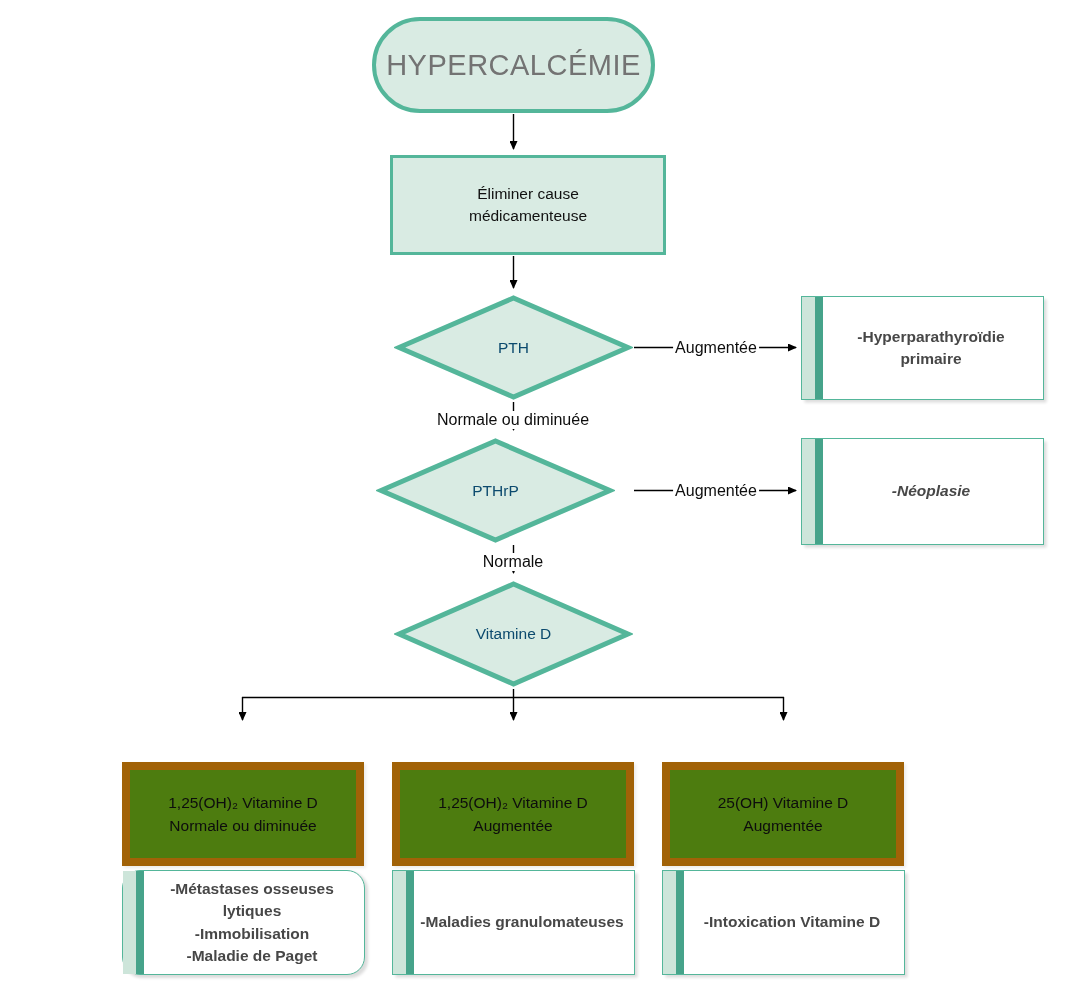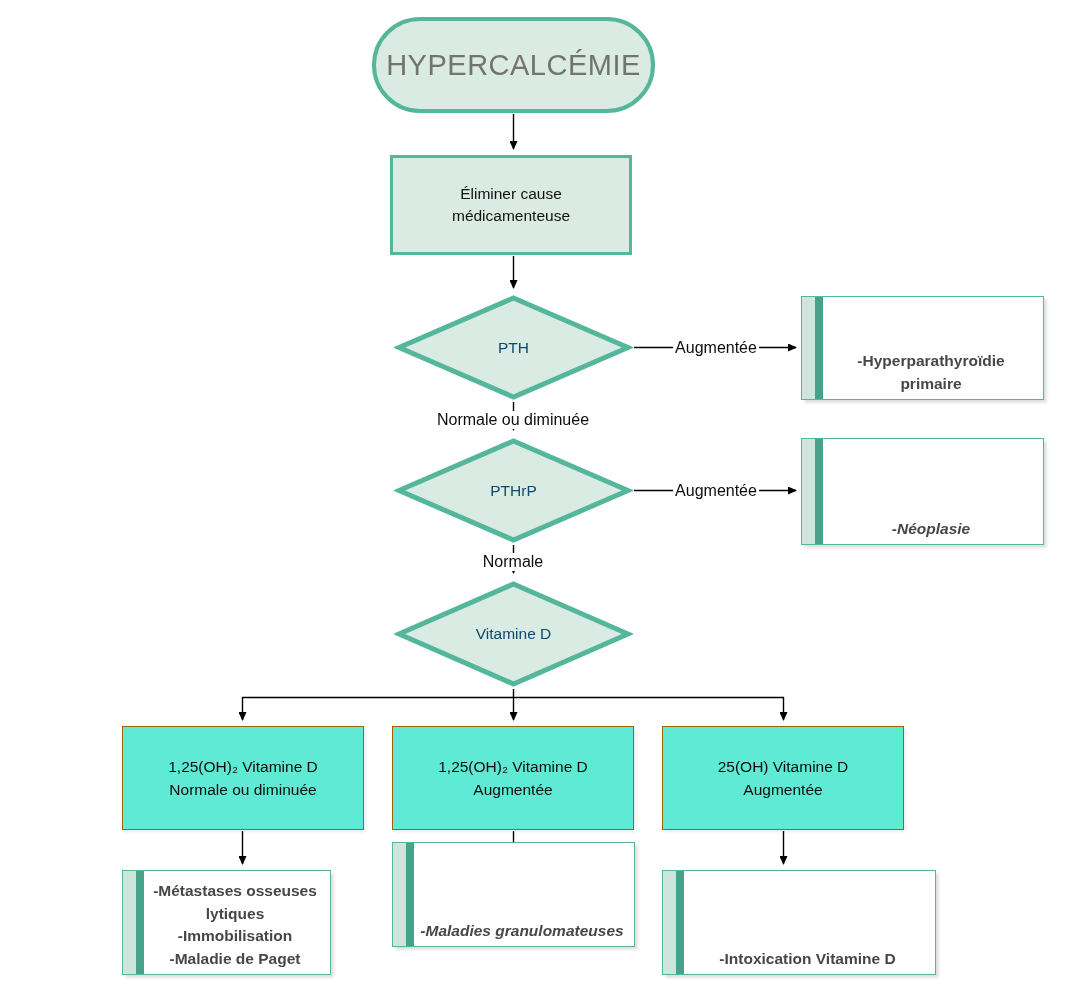--- a/index.html
+++ b/index.html
@@ -15,33 +15,34 @@
   .stadium .title{font-size:29px;letter-spacing:.5px;color:#737373;}
   .process{background:#d9ebe3;border:3px solid #54b69a;}
   .process .txt{max-width:175px;font-size:15.5px;line-height:1.45;}
   .diamond-wrap{position:absolute;z-index:2;}
   .diamond-wrap svg{display:block;}
   .diamond-label{
     position:absolute;inset:0;display:flex;align-items:center;justify-content:center;
     font-size:15.5px;color:#0c4a6e;
   }
   .branch{
-    background:#5eead4;border:1px solid #a16207;
+    background:#4d7c0f;border:8px solid #a16207;
     box-shadow:2px 2px 3px rgba(0,0,0,0.08);
+    margin-top:36px;
   }
   .branch .txt{font-size:15.5px;line-height:1.5;color:#0d0d0d;}
   .result{
     background:#ffffff;border:1.5px solid #54b69a;
     box-shadow:2.5px 2.5px 3px rgba(0,0,0,0.14);
     display:flex;align-items:stretch;justify-content:flex-start;text-align:center;
   }
   .stripe-light{width:13px;background:#cde5da;flex:0 0 auto;}
   .stripe-dark{width:8px;background:#46a38a;flex:0 0 auto;}
   .result-content{
-    flex:1;display:flex;align-items:flex-end;justify-content:center;
+    flex:1;display:flex;align-items:center;justify-content:center;
     padding:4px 4px 4px 0;
   }
   .result-label{font-size:15.5px;font-weight:bold;color:#474747;line-height:1.45;}
   .result-label .wrapline{max-width:212px;}
   .edge-label{
     position:absolute;z-index:3;transform:translate(-50%,-50%);
     background:#ffffff;padding:0 2px;font-size:16px;color:#0d0d0d;white-space:nowrap;
   }
 </style>
 </head>
@@ -70,32 +71,32 @@
       <line x1="242.5" y1="831" x2="242.5" y2="864" marker-end="url(#arrow)"></line>
       <line x1="513.5" y1="831" x2="513.5" y2="864" marker-end="url(#arrow)"></line>
       <line x1="783.5" y1="831" x2="783.5" y2="864" marker-end="url(#arrow)"></line>
     </g>
   </svg>
 
   <div class="node stadium" style="left:372px;top:17px;width:283px;height:96px;">
     <div class="title">HYPERCALCÉMIE</div>
   </div>
 
-  <div class="node process" style="left:390px;top:155px;width:242px;height:100px;">
+  <div class="node process" style="left:390px;top:155px;width:276px;height:100px;">
     <div class="txt">Éliminer cause médicamenteuse</div>
   </div>
 
   <div class="diamond-wrap" style="left:394px;top:294px;width:239px;height:107px;">
     <svg width="239" height="107" viewBox="0 0 239 107">
       <polygon points="119.5,4 234,53.5 119.5,103 5,53.5" fill="#d9ebe3" stroke="#54b69a" stroke-width="5" stroke-linejoin="miter"></polygon>
     </svg>
     <div class="diamond-label">PTH</div>
   </div>
 
-  <div class="diamond-wrap" style="left:394px;top:437px;width:239px;height:107px;">
+  <div class="diamond-wrap" style="left:376px;top:437px;width:239px;height:107px;">
     <svg width="239" height="107" viewBox="0 0 239 107">
       <polygon points="119.5,4 234,53.5 119.5,103 5,53.5" fill="#d9ebe3" stroke="#54b69a" stroke-width="5" stroke-linejoin="miter"></polygon>
     </svg>
     <div class="diamond-label">PTHrP</div>
   </div>
 
   <div class="diamond-wrap" style="left:394px;top:580px;width:239px;height:108px;">
     <svg width="239" height="108" viewBox="0 0 239 108">
       <polygon points="119.5,4 234,54 119.5,104 5,54" fill="#d9ebe3" stroke="#54b69a" stroke-width="5" stroke-linejoin="miter"></polygon>
     </svg>
@@ -132,41 +133,41 @@
     </div>
   </div>
 
   <div class="node branch" style="left:662px;top:726px;width:242px;height:104px;align-items:center;">
     <div class="txt">
       <div>25(OH) Vitamine D</div>
       <div>Augmentée</div>
     </div>
   </div>
 
-  <div class="node result" style="left:122px;top:870px;width:209px;height:105px;">
+  <div class="node result" style="left:122px;top:870px;width:243px;height:105px;border-radius:18px;">
     <div class="stripe-light"></div>
     <div class="stripe-dark"></div>
     <div class="result-content">
       <div class="result-label">
         <div class="wrapline" style="max-width:200px;margin:0 auto;">-Métastases osseuses lytiques</div>
         <div>-Immobilisation</div>
         <div>-Maladie de Paget</div>
       </div>
     </div>
   </div>
 
-  <div class="node result" style="left:392px;top:842px;width:243px;height:105px;font-style:italic;">
+  <div class="node result" style="left:392px;top:870px;width:243px;height:105px;">
     <div class="stripe-light"></div>
     <div class="stripe-dark"></div>
     <div class="result-content">
       <div class="result-label">-Maladies granulomateuses</div>
     </div>
   </div>
 
-  <div class="node result" style="left:662px;top:870px;width:274px;height:105px;">
+  <div class="node result" style="left:662px;top:870px;width:243px;height:105px;">
     <div class="stripe-light"></div>
     <div class="stripe-dark"></div>
     <div class="result-content">
       <div class="result-label">-Intoxication Vitamine D</div>
     </div>
   </div>
 
   <div class="edge-label" style="left:716px;top:348px;">Augmentée</div>
   <div class="edge-label" style="left:513px;top:420px;">Normale ou diminuée</div>
   <div class="edge-label" style="left:716px;top:491px;">Augmentée</div>

